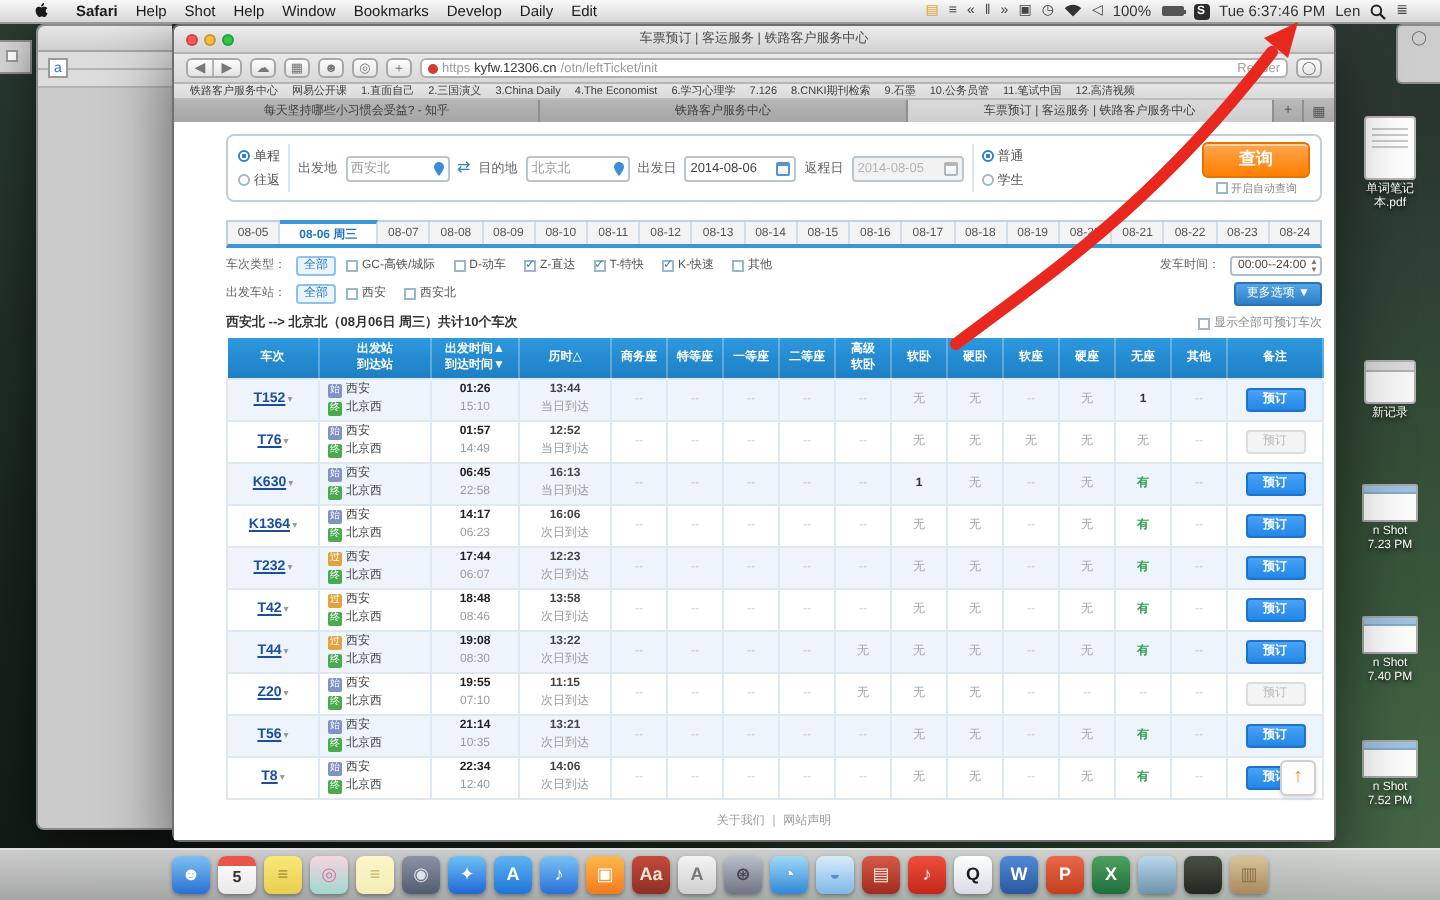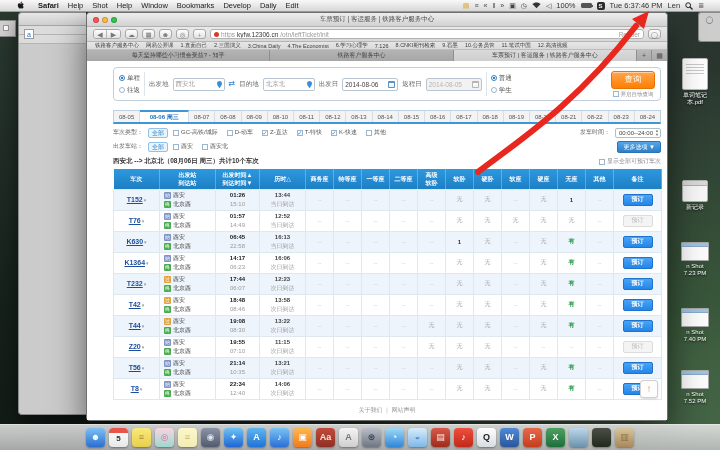--- a/index.html
+++ b/index.html
@@ -113,21 +113,21 @@
     padding:0 2px;gap:2px;}
   .f-input .val{color:#9a9a9a;}
   .f-input.dis{background:#f2f2f2;} .f-input.dis .val{color:#b5b5b5;}
   .w-sta{width:52px;} .w-date{width:56px;}
   .pin{flex:none;margin-left:auto;}
   .swap{flex:none;color:#2f81c6;font-size:8px;line-height:8px;}
   .cal{flex:none;margin-left:auto;width:7px;height:7px;border:1px solid #5a93c8;border-top:2px solid #5a93c8;border-radius:1px;
     background:linear-gradient(#fff,#e8f2fb);}
   .f-input.dis .cal{border-color:#b5b5b5;}
   .submit-col{margin-left:auto;display:flex;flex-direction:column;align-items:center;gap:2px;flex:none;}
-  .searchbtn{width:44px;height:18px;border:1px solid #e67300;border-radius:3px;color:#fff;font-weight:normal;font-size:8.5px;
+  .searchbtn{width:54px;height:18px;border:1px solid #e67300;border-radius:3px;color:#fff;font-weight:bold;font-size:8.5px;
     background:linear-gradient(#ffa64d,#ff7f02);display:flex;align-items:center;justify-content:center;
     box-shadow:inset 0 1px 0 rgba(255,255,255,.5);}
   .autoq{display:flex;align-items:center;gap:2px;font-size:5.5px;color:#888;}
   .cb{width:6px;height:6px;border:1px solid #9bb7cf;background:#fff;flex:none;display:flex;align-items:center;justify-content:center;}
   .cb.on::after{content:"✓";font-size:6px;color:#2f81c6;line-height:6px;}
 
   
   .datestrip{margin-top:9px;display:flex;height:14px;border:1px solid #bcd2e4;border-bottom:2px solid #3d96d8;font-size:6px;}
   .dtab{flex:1;display:flex;align-items:center;justify-content:center;background:#f3f3f3;border-right:1px solid #d5dee6;
     color:#555;white-space:nowrap;overflow:hidden;}

